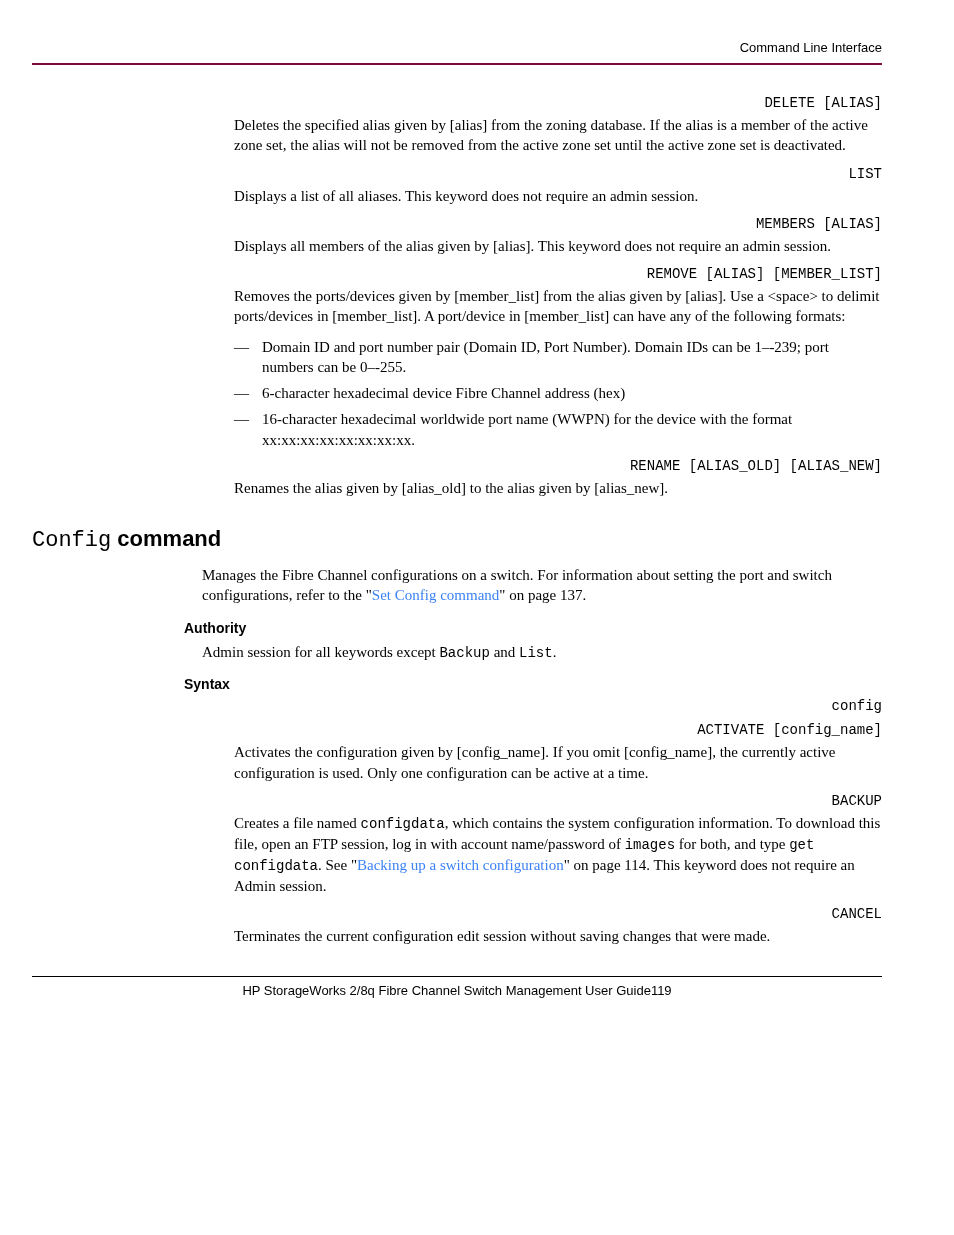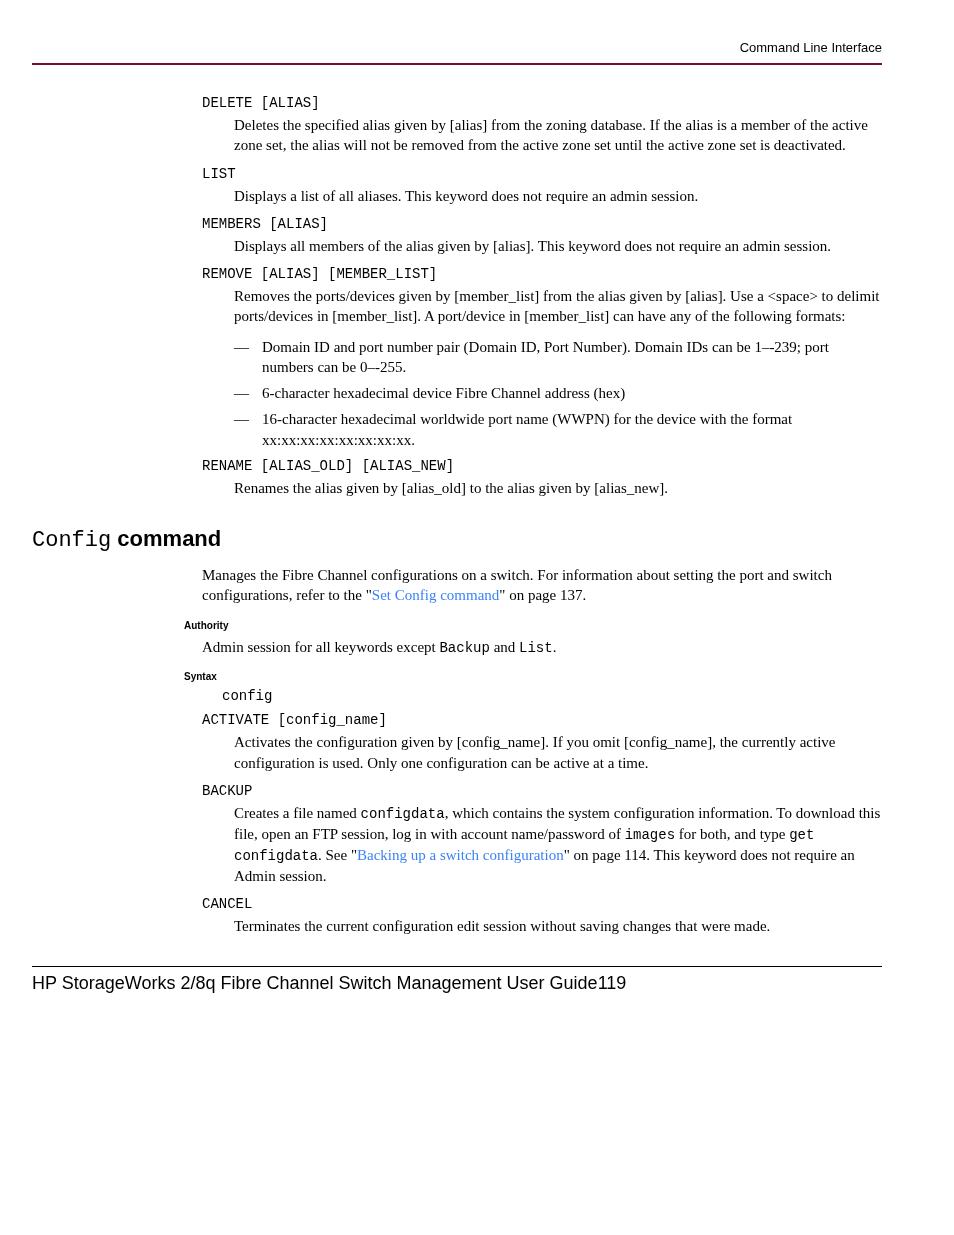--- a/index.html
+++ b/index.html
@@ -26,30 +26,31 @@
     border-top: 2px solid #7a0a3a;
     margin: 0 0 30px 0;
   }
   .footer-rule {
     border: none;
     border-top: 1px solid #000;
     margin: 30px 0 6px 0;
   }
   .footer {
     display: flex;
-    justify-content: flex-start;
+    justify-content: center;
     font-family: Arial, Helvetica, sans-serif;
-    font-size: 18px;
+    font-size: 13px;
   }
   .content {
     margin-left: 170px;
   }
   .mono {
     font-family: 'Courier New', monospace;
     font-size: 14px;
+    text-align: right;
   }
   .mono-italic {
     font-family: 'Courier New', monospace;
     font-size: 14px;
   }
   .keyword-term {
     margin-top: 8px;
     margin-bottom: 4px;
   }
   .keyword-desc {
@@ -79,21 +80,21 @@
     margin-top: 28px;
     margin-bottom: 12px;
     margin-left: 0;
   }
   .section-heading-mono {
     font-family: 'Courier New', monospace;
     font-weight: normal;
   }
   .sub-heading {
     font-family: Arial, Helvetica, sans-serif;
-    font-size: 10px;
+    font-size: 14px;
     font-weight: bold;
     margin-top: 14px;
     margin-bottom: 6px;
     margin-left: -18px;
   }
   .body-para {
     line-height: 1.35;
     margin-bottom: 8px;
   }
   .link {

